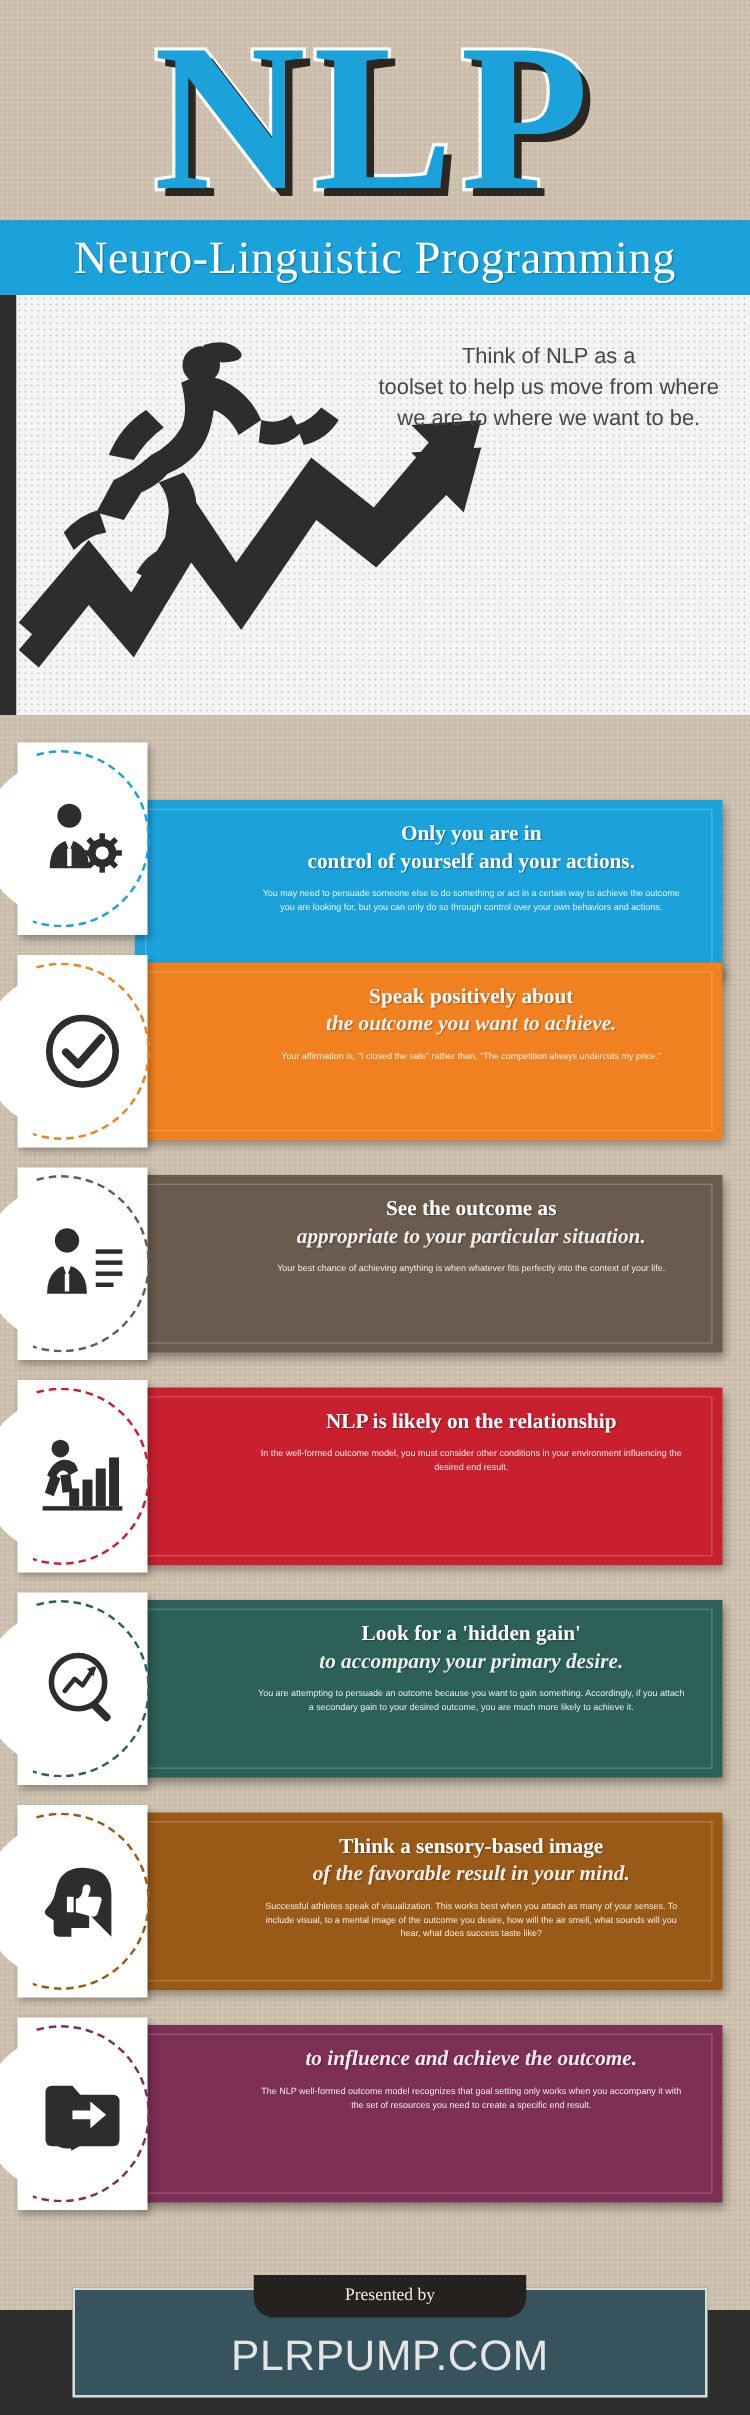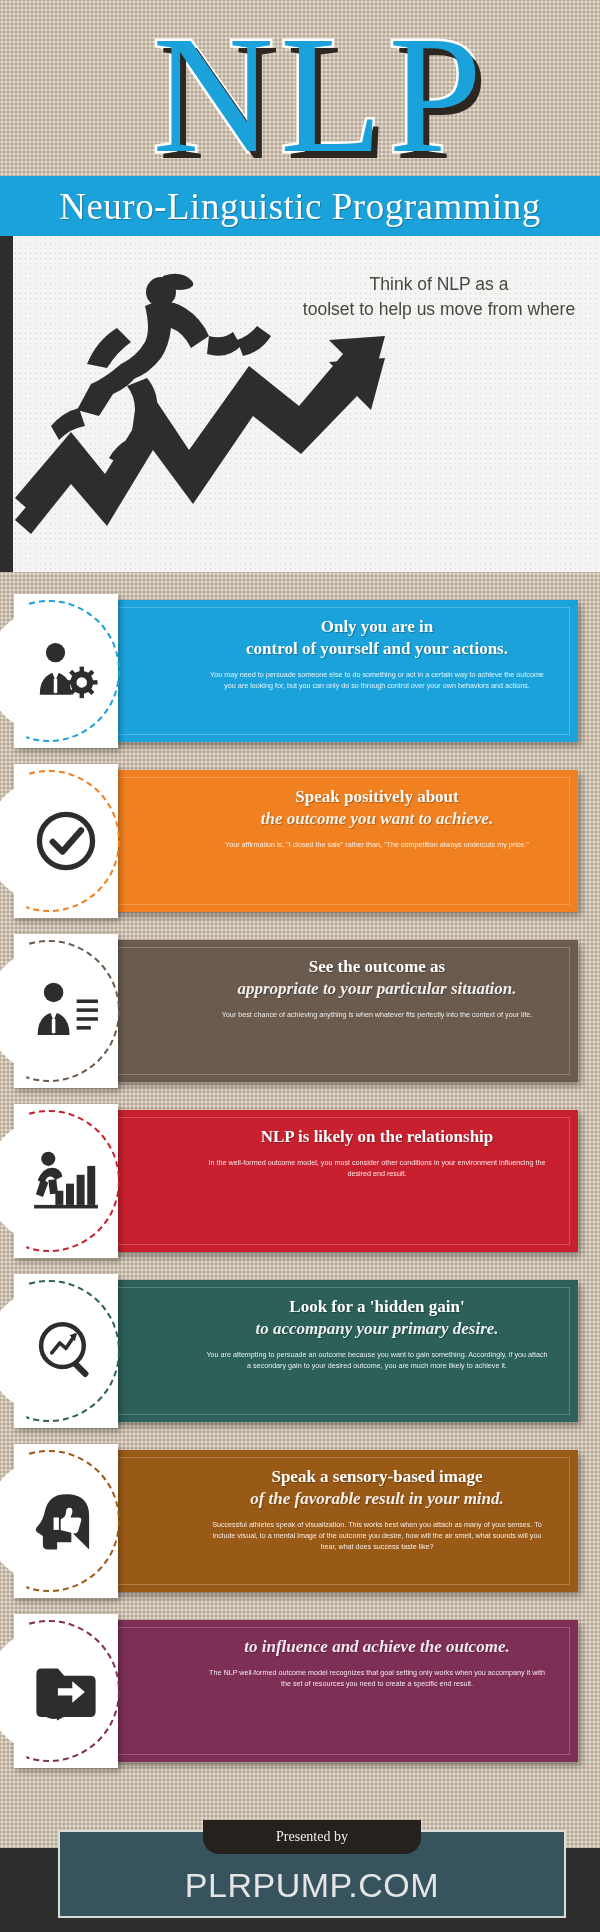--- a/index.html
+++ b/index.html
@@ -26,24 +26,24 @@
       radial-gradient(rgba(190,190,190,.65) 0.8px, transparent 0.9px);
     background-size:5px 5px;
     background-position:0 0;
   }
 
   
   #header {
     position:absolute; left:0; top:0; width:600px; height:176px;
   }
   #nlp-title {
-    position:absolute; left:0; top:8px; width:488px;
-    text-align:right;
+    position:absolute; left:0; top:8px; width:600px;
+    text-align:center;
     font-family:"Liberation Serif", serif;
-    font-weight:normal;
+    font-weight:bold;
     font-size:168px;
     line-height:172px;
     letter-spacing:6px;
     color:#1ca2db;
     -webkit-text-stroke:5px #ffffff;
     paint-order:stroke fill;
     text-shadow:6px 7px 0 #2d2722;
   }
 
   #subtitle-bar {
@@ -317,26 +317,27 @@
           <rect x="-37" y="-4" width="12" height="8" transform="rotate(45)"></rect>
           <rect x="25" y="-4" width="12" height="8" transform="rotate(45)"></rect>
         </g>
       </g>
     </g>
   </svg>
 
   <div id="intro-text">
     <div>Think of NLP as a</div>
     <div>toolset to help us move from where</div>
+    <div>we are to where we want to be.</div>
   </div>
 </div>
 
 <div id="cards" class="tan-tex">
     <div class="card-wrap">
-      <div class="card-body" style="background: rgb(28, 162, 219);">
+      <div class="card-body" style="background: rgb(28, 162, 219); margin-top: 40px;">
         <div class="inner-rule"></div>
         <div class="card-text">
           <div class="card-head">
             <div>Only you are in</div>
             <div>control of yourself and your actions.</div>
           </div>
           <div class="card-body-txt">You may need to persuade someone else to do something or act in a certain way to achieve the outcome you are looking for, but you can only do so through control over your own behaviors and actions.</div>
         </div>
       </div>
       <div class="badge">
@@ -477,21 +478,21 @@
       <rect x="47" y="46" width="22" height="7" rx="3" fill="#2d2d2d" transform="rotate(45 47 46)"></rect>
     </svg>
         </div>
       </div>
     </div>
     <div class="card-wrap">
       <div class="card-body" style="background: rgb(154, 90, 23);">
         <div class="inner-rule"></div>
         <div class="card-text">
           <div class="card-head">
-            <div>Speak a sensory-based image</div>
+            <div>Think a sensory-based image</div>
             <div class="soft">of the favorable result in your mind.</div>
           </div>
           <div class="card-body-txt">Successful athletes speak of visualization. This works best when you attach as many of your senses. To include visual, to a mental image of the outcome you desire, how will the air smell, what sounds will you hear, what does success taste like?</div>
         </div>
       </div>
       <div class="badge">
         <div class="plate"></div>
         <div class="disc"></div>
         <div class="dash-arc" style="border-color:#9a5a17; border-left-color:transparent;"></div>
         <div class="glyph">

